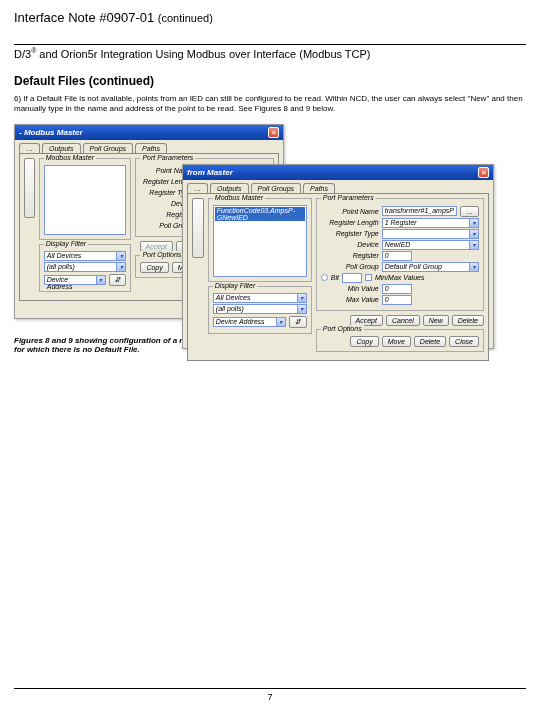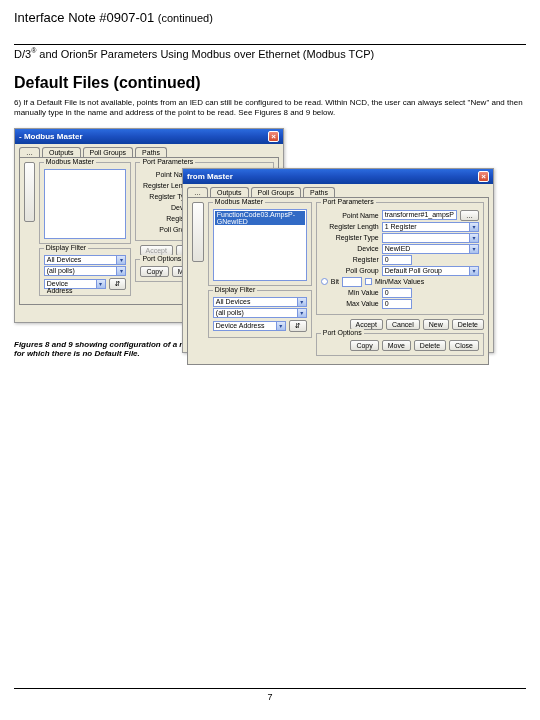--- a/index.html
+++ b/index.html
@@ -9,31 +9,32 @@
     font-family: Arial, Helvetica, sans-serif;
     background: #fff;
     position: relative;
     padding: 10px 14px;
   }
   .title { font-size: 13px; font-weight: 400; border-bottom: 1px solid #000; padding-bottom: 19px; }
   .title .ref { }
   .title .cont { font-size: 11px; }
   .subtitle { font-size: 11px; margin-top: 2px; }
   .sup { font-size: 7px; vertical-align: super; }
-  .section-heading { font-size: 16px; font-weight: bold; margin-top: 14px; }
+  .section-heading { font-size: 12px; font-weight: bold; margin-top: 14px; }
   .bodytext { font-size: 8px; margin-top: 6px; line-height: 1.25; }
   .screens { position: relative; margin-top: 10px; height: 210px; }
 
   
   .win {
     position: absolute;
     background: #ece9d8;
     border: 1px solid #999;
     box-shadow: 1px 1px 3px rgba(0,0,0,.25);
     font-size: 7px;
+    font-style: italic;
   }
   .titlebar {
     height: 15px;
     background: linear-gradient(to bottom, #2b6bdf, #1b4fc0 50%, #0d3ea0);
     color: #fff;
     display: flex;
     align-items: center;
     padding: 0 4px;
     font-weight: bold;
     font-size: 8px;
@@ -144,21 +145,21 @@
   }
 </style>
 </head>
 <body>
 
 <div class="title">
   <span class="ref">Interface Note #0907-01</span>
   <span class="cont">(continued)</span>
 </div>
 <div class="subtitle">
-  <span>D/3</span><span class="sup">®</span><span> and Orion5r Parameters Using Modbus over Ethernet (Modbus TCP)</span>
+  <span>D/3</span><span class="sup">®</span><span> and Orion5r Integration Using Modbus over Interface (Modbus TCP)</span>
 </div>
 
 <div class="section-heading">Default Files (continued)</div>
 <div class="bodytext">6) If a Default File is not available, points from an IED can still be configured to be read. Within NCD, the user can always select "New" and then manually type in the name and address of the point to be read. See Figures 8 and 9 below.</div>
 
 <div class="screens">
 
   <div class="win winA">
     <div class="titlebar">
       <span>- Modbus Master</span>

